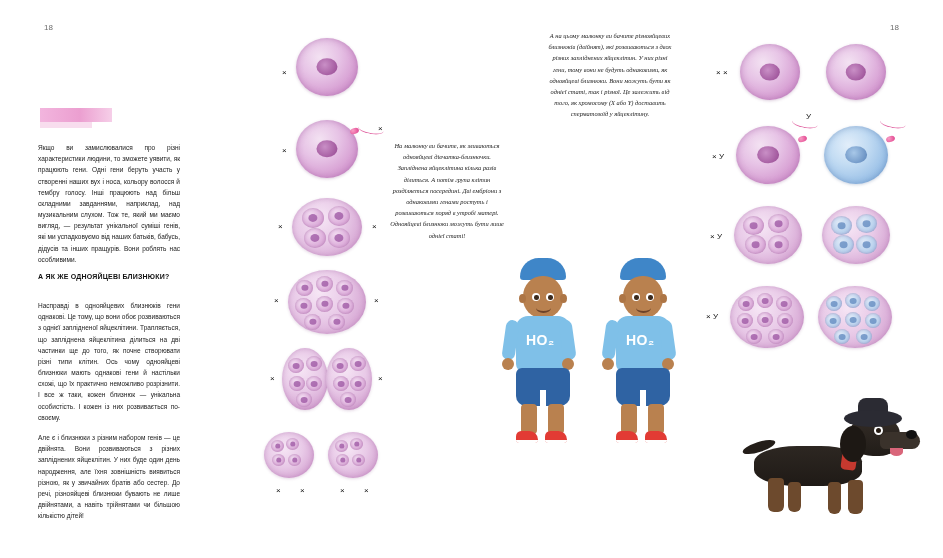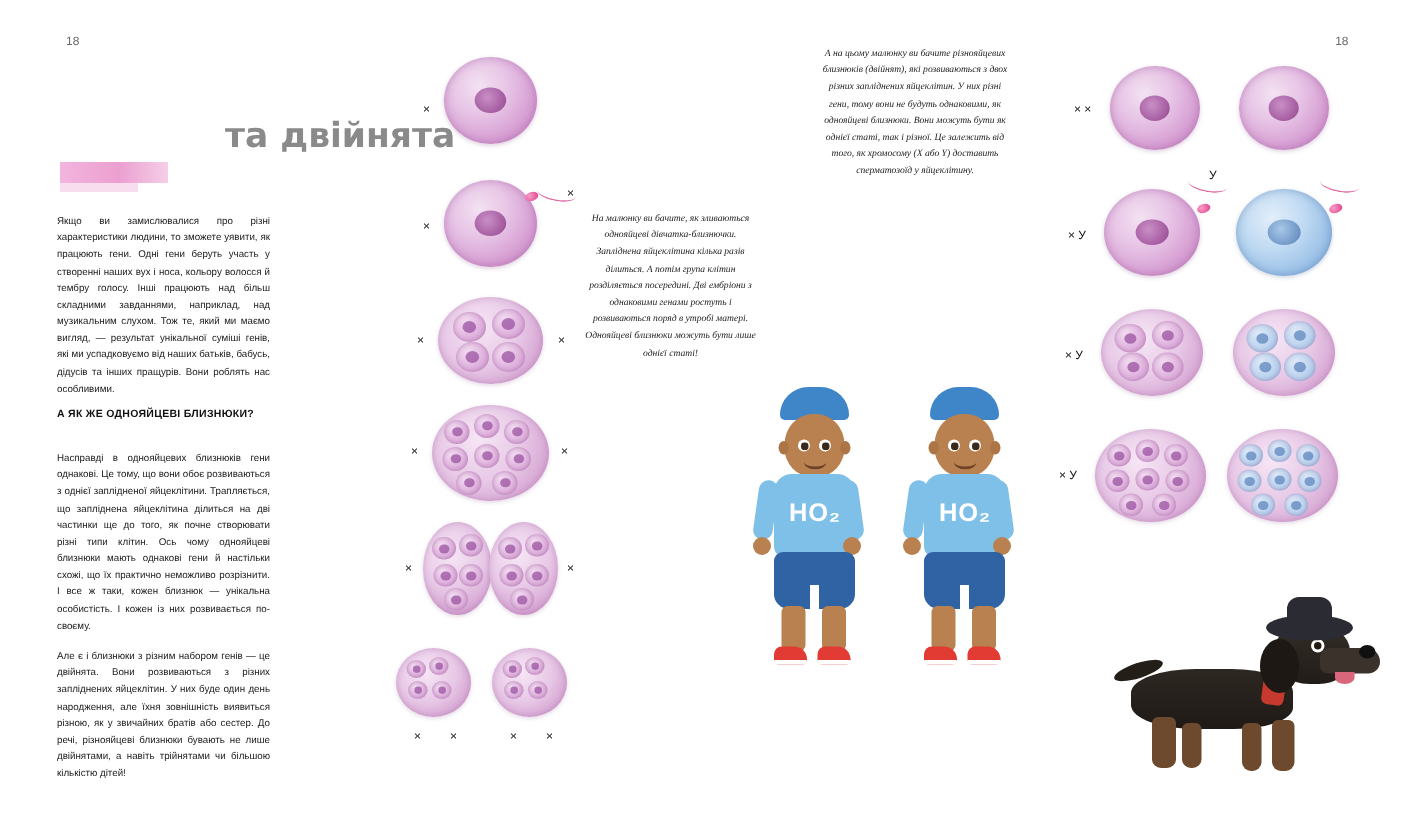--- a/index.html
+++ b/index.html
@@ -198,21 +198,21 @@
     border-radius: 0 0 50% 50%;
   }
   .torso {
     position: absolute;
     width: 54px; height: 56px;
     background: #7fc0e8;
     border-radius: 12px 12px 8px 8px;
   }
   .shirt-text {
     position: absolute;
-    font-size: 17px;
+    font-size: 14px;
     font-weight: bold;
     color: #ffffff;
     font-family: "Liberation Sans", sans-serif;
     letter-spacing: .5px;
     text-align: center;
   }
   .shorts {
     position: absolute;
     width: 54px; height: 38px;
     background: #2f63a3;
@@ -298,21 +298,20 @@
   }
 </style>
 </head>
 <body>
 
 <div class="page">
 
   <div class="page-num left">18</div>
   <div class="page-num right">18</div>
 
-  <div class="title-sub">та двійнята</div>
   <div class="title-swatch"></div>
   <div class="title-swatch2"></div>
 
   <div class="body-text" style="left:38px; top:142px; width:142px;">Якщо ви замислювалися про різні характеристики людини, то зможете уявити, як працюють гени. Одні гени беруть участь у створенні наших вух і носа, кольору волосся й тембру голосу. Інші працюють над більш складними завданнями, наприклад, над музикальним слухом. Тож те, який ми маємо вигляд, — результат унікальної суміші генів, які ми успадковуємо від наших батьків, бабусь, дідусів та інших пращурів. Вони роблять нас особливими.</div>
 
   <div class="sec-head" style="left:38px; top:272px; width:142px;">А ЯК ЖЕ ОДНОЯЙЦЕВІ БЛИЗНЮКИ?</div>
 
   <div class="body-text" style="left:38px; top:300px; width:142px;">Насправді в однояйцевих близнюків гени однакові. Це тому, що вони обоє розвиваються з однієї заплідненої яйцеклітини. Трапляється, що запліднена яйцеклітина ділиться на дві частинки ще до того, як почне створювати різні типи клітин. Ось чому однояйцеві близнюки мають однакові гени й настільки схожі, що їх практично неможливо розрізнити. І все ж таки, кожен близнюк — унікальна особистість. І кожен із них розвивається по-своєму.</div>
 
   <div class="body-text" style="left:38px; top:432px; width:142px;">Але є і близнюки з різним набором генів — це двійнята. Вони розвиваються з різних запліднених яйцеклітин. У них буде один день народження, але їхня зовнішність виявиться різною, як у звичайних братів або сестер. До речі, різнояйцеві близнюки бувають не лише двійнятами, а навіть трійнятами чи більшою кількістю дітей!</div>

